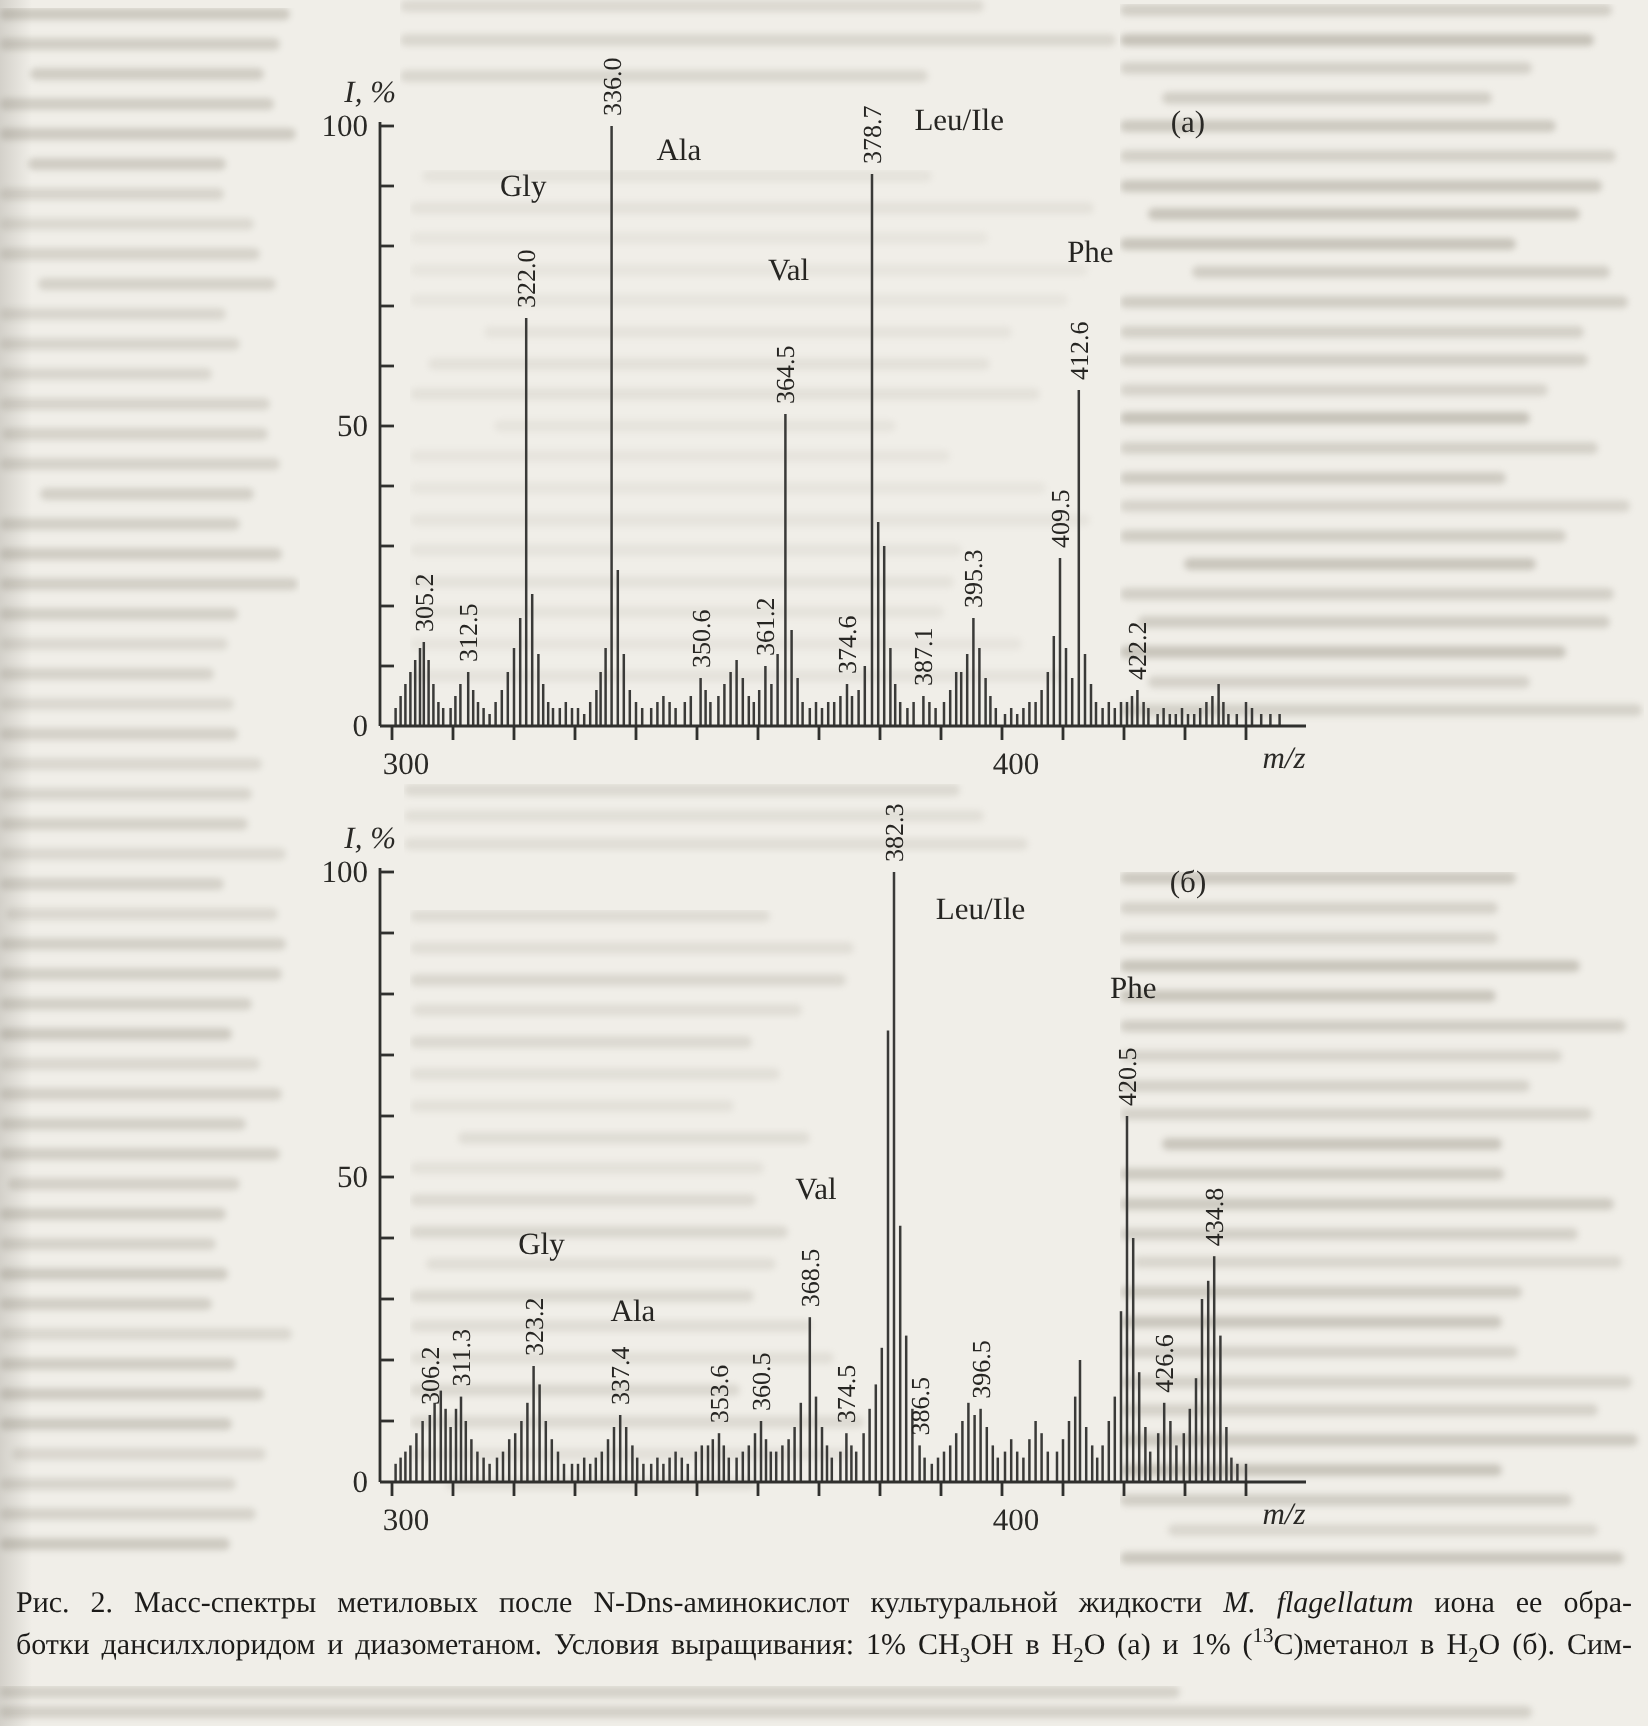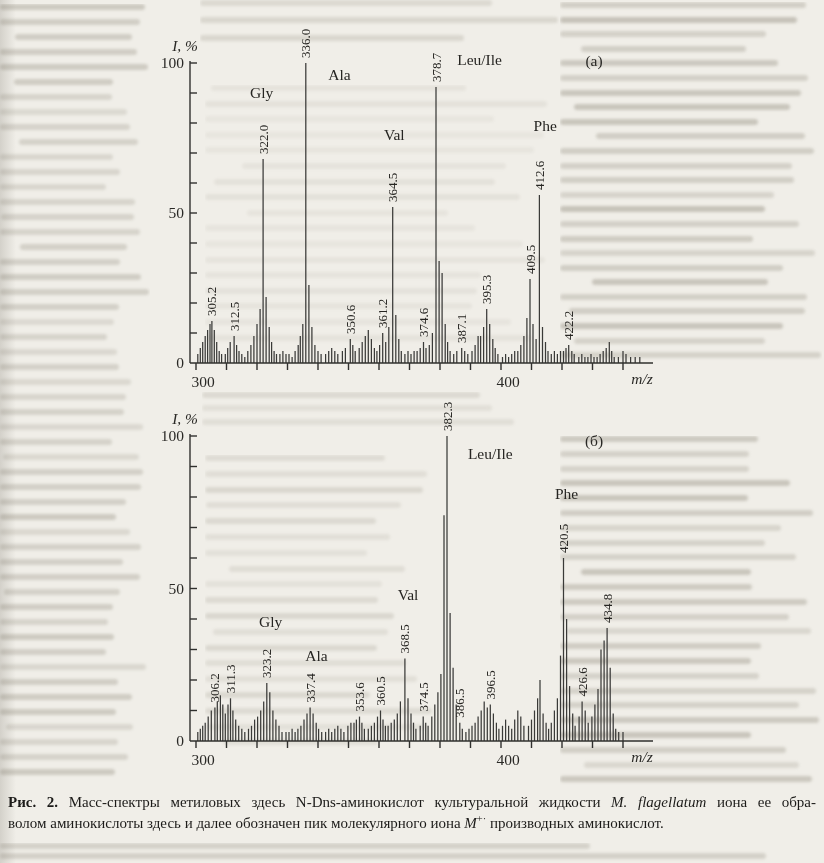--- a/index.html
+++ b/index.html
@@ -17,21 +17,21 @@
   .noise-line{
     background:#a29d90;border-radius:3px;filter:blur(1.6px);
   }
   #spectra{position:absolute;left:0;top:0;z-index:2;}
   #figure-caption{
     position:absolute;left:8px;right:8px;top:792px;z-index:3;
     font-size:15px;line-height:20.5px;color:#1c1b19;
   }
   .cap-line{white-space:normal;}
   .cap-line.just{text-align:justify;text-align-last:justify;}
-  .cap-line .b{font-weight:bold;}
+  .cap-line .b{font-weight:normal;}
   .cap-line .i{font-style:italic;}
   .cap-line sub,.cap-line sup{font-size:10.5px;line-height:0;}
 </style>
 </head>
 <body>
 
 <div id="scan-vignette"></div>
 
 <div id="noise-root">
     <div class="noise-block" style="left: 0px; top: 4px; width: 150px; height: 780px; opacity: 0.45;">
@@ -612,15 +612,15 @@
         <text x="270.7" y="627.0" text-anchor="middle">Gly</text>
         <text x="316.5" y="660.6" text-anchor="middle">Ala</text>
         <text x="408.0" y="599.6" text-anchor="middle">Val</text>
         <text x="490.3" y="459.3" text-anchor="middle">Leu/Ile</text>
         <text x="566.6" y="498.9" text-anchor="middle">Phe</text>
       </g>
     </g>
   </svg>
 
 <div id="figure-caption">
-    <div class="cap-line just"><span class="b">Рис. 2.</span><span> Масс-спектры метиловых здесь N-Dns-аминокислот культуральной жидкости </span><span class="i">M. flagellatum</span><span> иона ее обра-</span></div>
-    <div class="cap-line"><span>волом аминокислоты здесь и далее обозначен пик молекулярного иона </span><span class="i">M</span><sup>+·</sup><span> производных аминокислот.</span></div>
+    <div class="cap-line just"><span class="b">Рис. 2.</span><span> Масс-спектры метиловых после N-Dns-аминокислот культуральной жидкости </span><span class="i">M. flagellatum</span><span> иона ее обра-</span></div>
+    <div class="cap-line just"><span>ботки дансилхлоридом и диазометаном. Условия выращивания: 1% CH</span><sub>3</sub><span>OH в H</span><sub>2</sub><span>O (а) и 1% (</span><sup>13</sup><span>C)метанол в H</span><sub>2</sub><span>O (б). Сим-</span></div>
   </div>
 
 </body></html>

